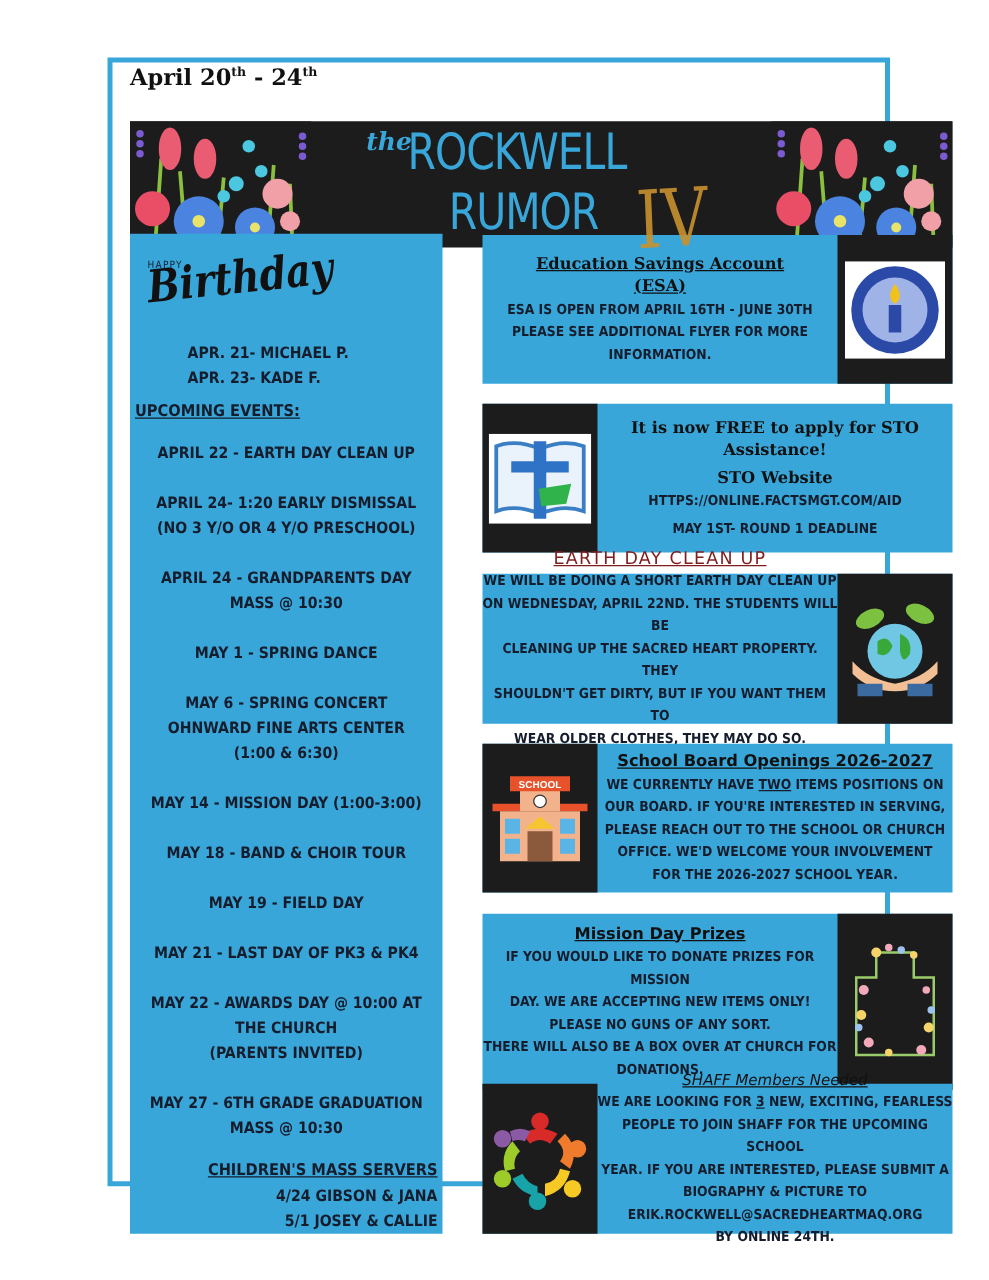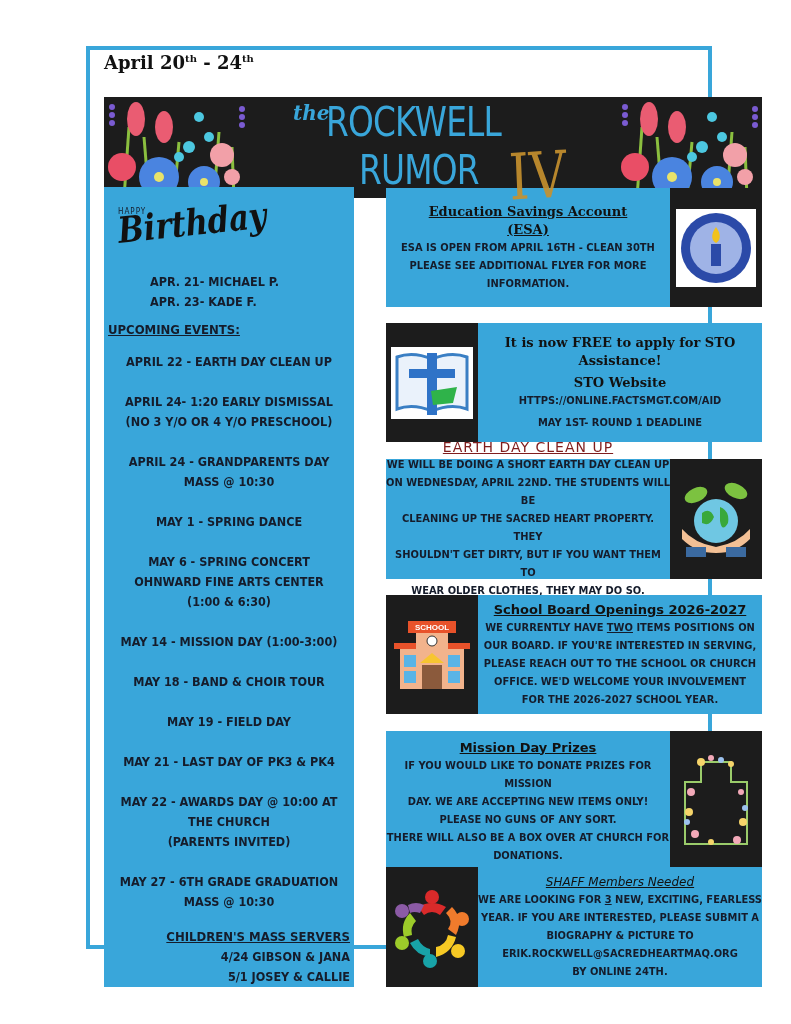--- a/index.html
+++ b/index.html
@@ -213,21 +213,21 @@
     <div class="head">CHILDREN'S MASS SERVERS</div>
     <div>4/24 GIBSON &amp; JANA</div>
     <div>5/1 JOSEY &amp; CALLIE</div>
   </div>
 </div>
 
 <div class="panel" style="top:188px;height:119px;">
   <div class="body l">
     <div class="ptitle-serif u">Education Savings Account</div>
     <div class="ptitle-serif u">(ESA)</div>
-    <div>ESA IS OPEN FROM APRIL 16TH - CLEAN 30TH</div>
+    <div>ESA IS OPEN FROM APRIL 16TH - JUNE 30TH</div>
     <div>PLEASE SEE ADDITIONAL FLYER FOR MORE</div>
     <div>INFORMATION.</div>
   </div>
   <div class="img right">
     <svg width="80" height="78" viewBox="0 0 80 78">
       <rect width="80" height="78" fill="#fff"></rect>
       <circle cx="40" cy="39" r="35" fill="#2b4aa8"></circle>
         <circle cx="40" cy="39" r="26" fill="#9fb3e6"></circle>
       <rect x="35" y="35" width="10" height="22" fill="#2b4aa8"></rect>
         <path d="M40 18 C34 26 36 32 40 34 C44 32 46 26 40 18Z" fill="#f2c21a"></path>
@@ -355,18 +355,19 @@
         <circle cx="12" cy="58" r="7" fill="#9ccb2a"></circle>
           <path d="M14 52 Q10 38 20 28 L26 36 Q20 42 22 50Z" fill="#9ccb2a"></path>
         <circle cx="12" cy="26" r="7" fill="#8b5aa5"></circle>
           <path d="M18 20 Q26 16 34 20 L30 28 Q24 26 20 28Z" fill="#8b5aa5"></path>
       </g>
     </svg>
   </div>
   <div class="body r">
     <div class="ptitle-hand u">SHAFF Members Needed</div>
     <div><span>WE ARE LOOKING FOR </span><span class="u">3</span><span> NEW, EXCITING, FEARLESS</span></div>
+    <div>PEOPLE TO JOIN SHAFF FOR THE UPCOMING SCHOOL</div>
     <div>YEAR. IF YOU ARE INTERESTED, PLEASE SUBMIT A</div>
     <div>BIOGRAPHY &amp; PICTURE TO</div>
     <div>ERIK.ROCKWELL@SACREDHEARTMAQ.ORG</div>
     <div>BY ONLINE 24TH.</div>
   </div>
 </div>
 
 </body></html>

